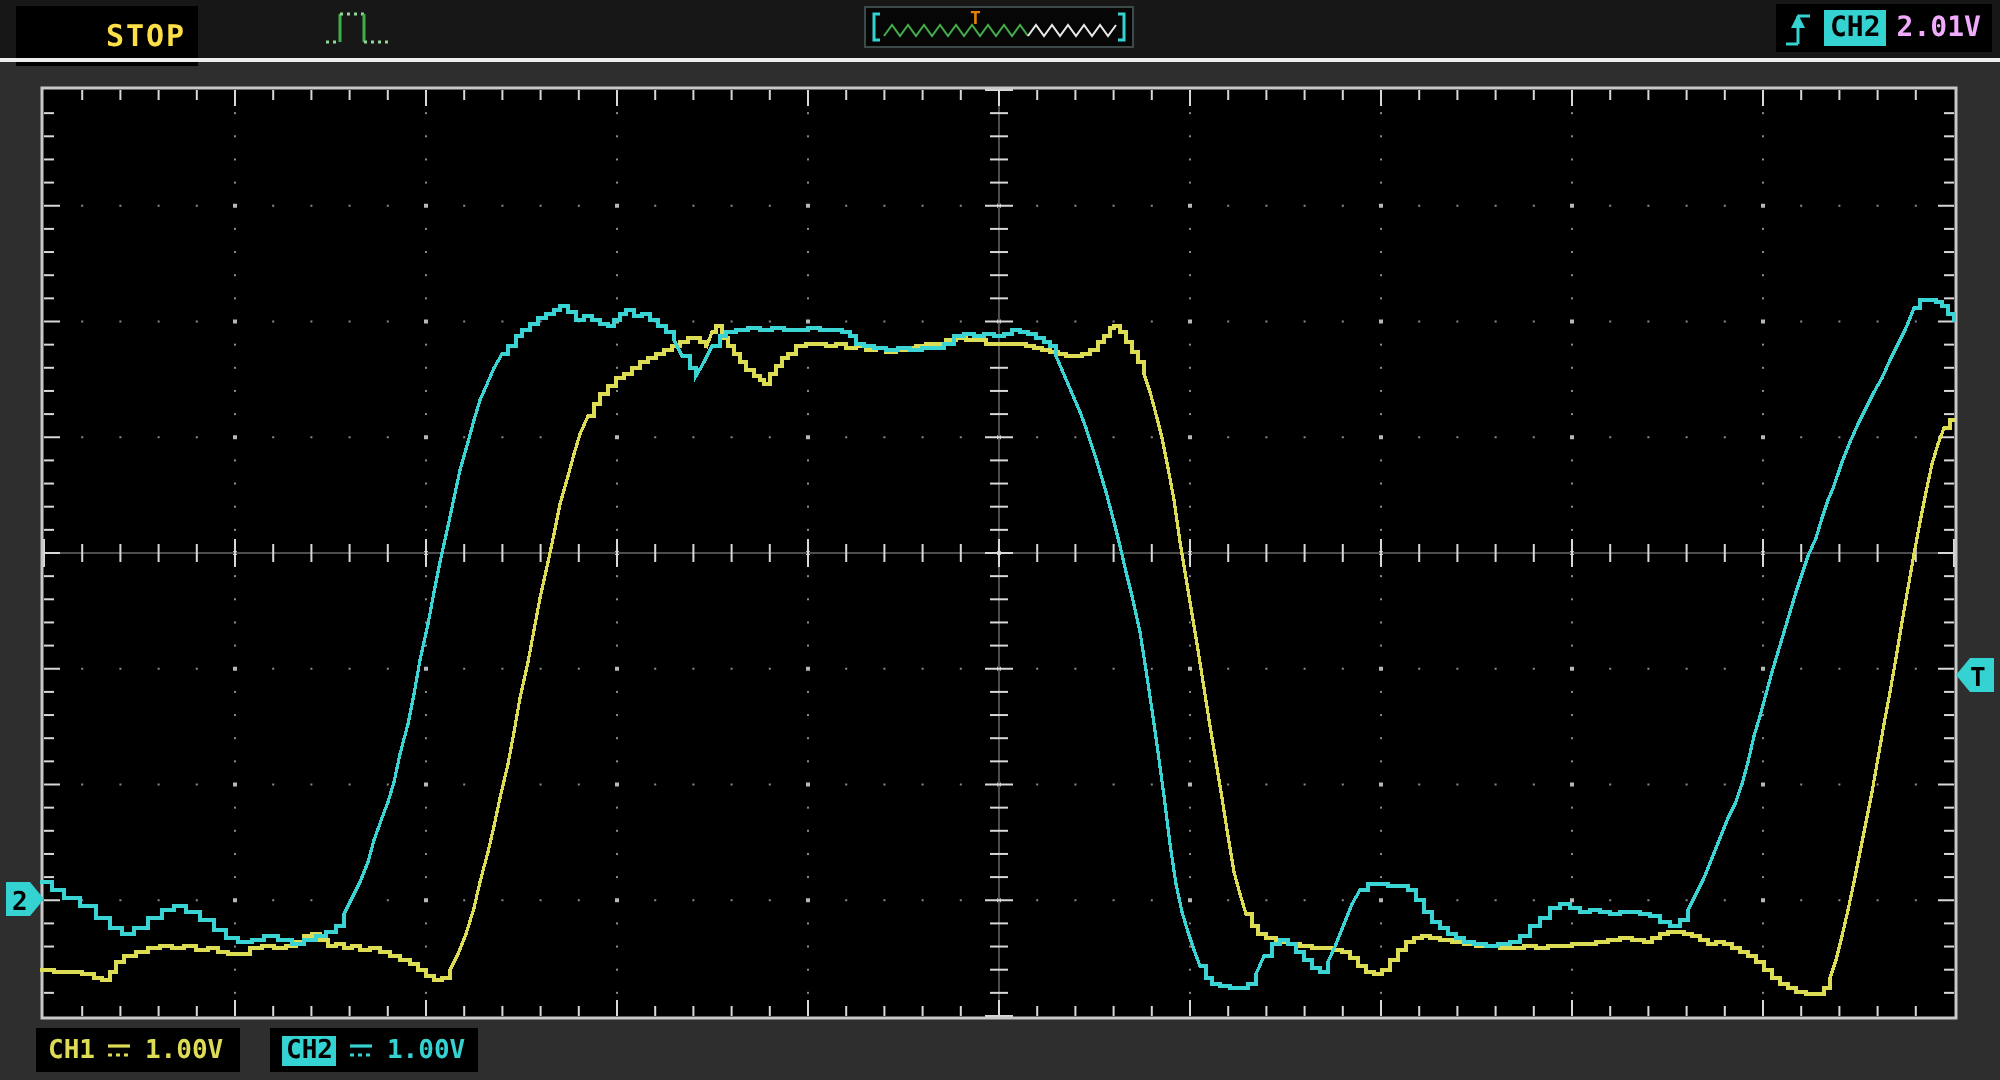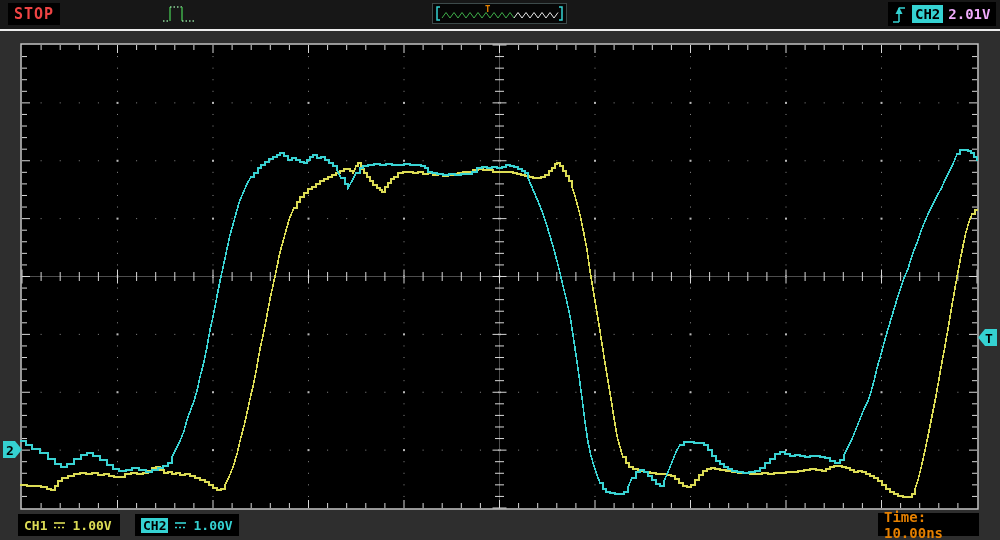--- a/index.html
+++ b/index.html
@@ -1,22 +1,22 @@
 <!DOCTYPE html>
 <html><head>
 <meta charset="utf-8">
 <style>
   html,body{margin:0;padding:0;background:#1a1a1a;}
   .scope{position:relative;width:1000px;height:540px;background:#2e2e2e;overflow:hidden;
          font-family:"DejaVu Sans Mono","Liberation Mono",monospace;-webkit-user-select:none;user-select:none;}
   .topbar{position:absolute;left:0;top:0;width:1000px;height:29px;background:#171717;z-index:2;}
   .sepline{position:absolute;left:0;top:29px;width:1000px;height:2px;background:#ededed;z-index:2;}
-  .stop-badge{position:absolute;left:8px;top:3px;width:52px;height:22px;background:#000;
-              color:#ef4444;font-weight:bold;font-size:15px;letter-spacing:1px;
-              display:flex;align-items:center;justify-content:center;}
+  .stop-badge{position:absolute;left:8px;top:3px;width:52px;height:30px;background:#000;
+              color:#fde047;font-weight:bold;font-size:15px;letter-spacing:1px;
+              display:flex;align-items:center;justify-content:center;padding-left:39px;}
   .pulse-icon{position:absolute;left:161px;top:2px;}
   .preview{position:absolute;left:432px;top:3px;width:135px;height:21px;background:#060606;
            border:1px solid #3d4a4a;box-sizing:border-box;}
   .trig-readout{position:absolute;left:888px;top:2px;width:108px;height:24px;background:#000;
                 display:flex;align-items:center;gap:5px;padding-left:4px;box-sizing:border-box;}
   .trig-chip{background:#35d2d2;color:#000;font-weight:bold;font-size:14px;padding:1px 3px;}
   .trig-level{color:#f0abfc;font-weight:bold;font-size:14px;}
   .plot-svg{position:absolute;left:0;top:0;z-index:1;}
   .overlay-svg{position:absolute;left:0;top:0;z-index:3;pointer-events:none;}
   .bottombar-box{position:absolute;background:#000;height:22px;top:514px;display:flex;
@@ -1023,23 +1023,20 @@
 
   <div class="bottombar-box ch2-box">
     <span class="ch2-chip">CH2</span>
     <svg width="13" height="10">
       <path d="M1,3 H12" stroke="#35d2d2" stroke-width="1.6"></path>
       <path d="M1,7.5 H12" stroke="#35d2d2" stroke-width="1.4" stroke-dasharray="2,2"></path>
     </svg>
     <span class="ch2-text">1.00V</span>
   </div>
 
-  <div class="bottombar-box time-box">
-    <span class="time-text">Time: 10.00ns</span>
-  </div>
 
   <svg class="overlay-svg" width="1000" height="540" viewBox="0 0 1000 540">
     <g>
       <polygon points="3,441 15,441 22,449.5 15,458 3,458" fill="#35d2d2"></polygon>
       <text x="6" y="455" fill="#000" font-size="13" font-weight="bold" font-family="DejaVu Sans Mono, monospace">2</text>
     </g>
     <g>
       <polygon points="997,329 985,329 978,337.5 985,346 997,346" fill="#35d2d2"></polygon>
       <text x="985" y="343" fill="#000" font-size="13" font-weight="bold" font-family="DejaVu Sans Mono, monospace">T</text>
     </g>

